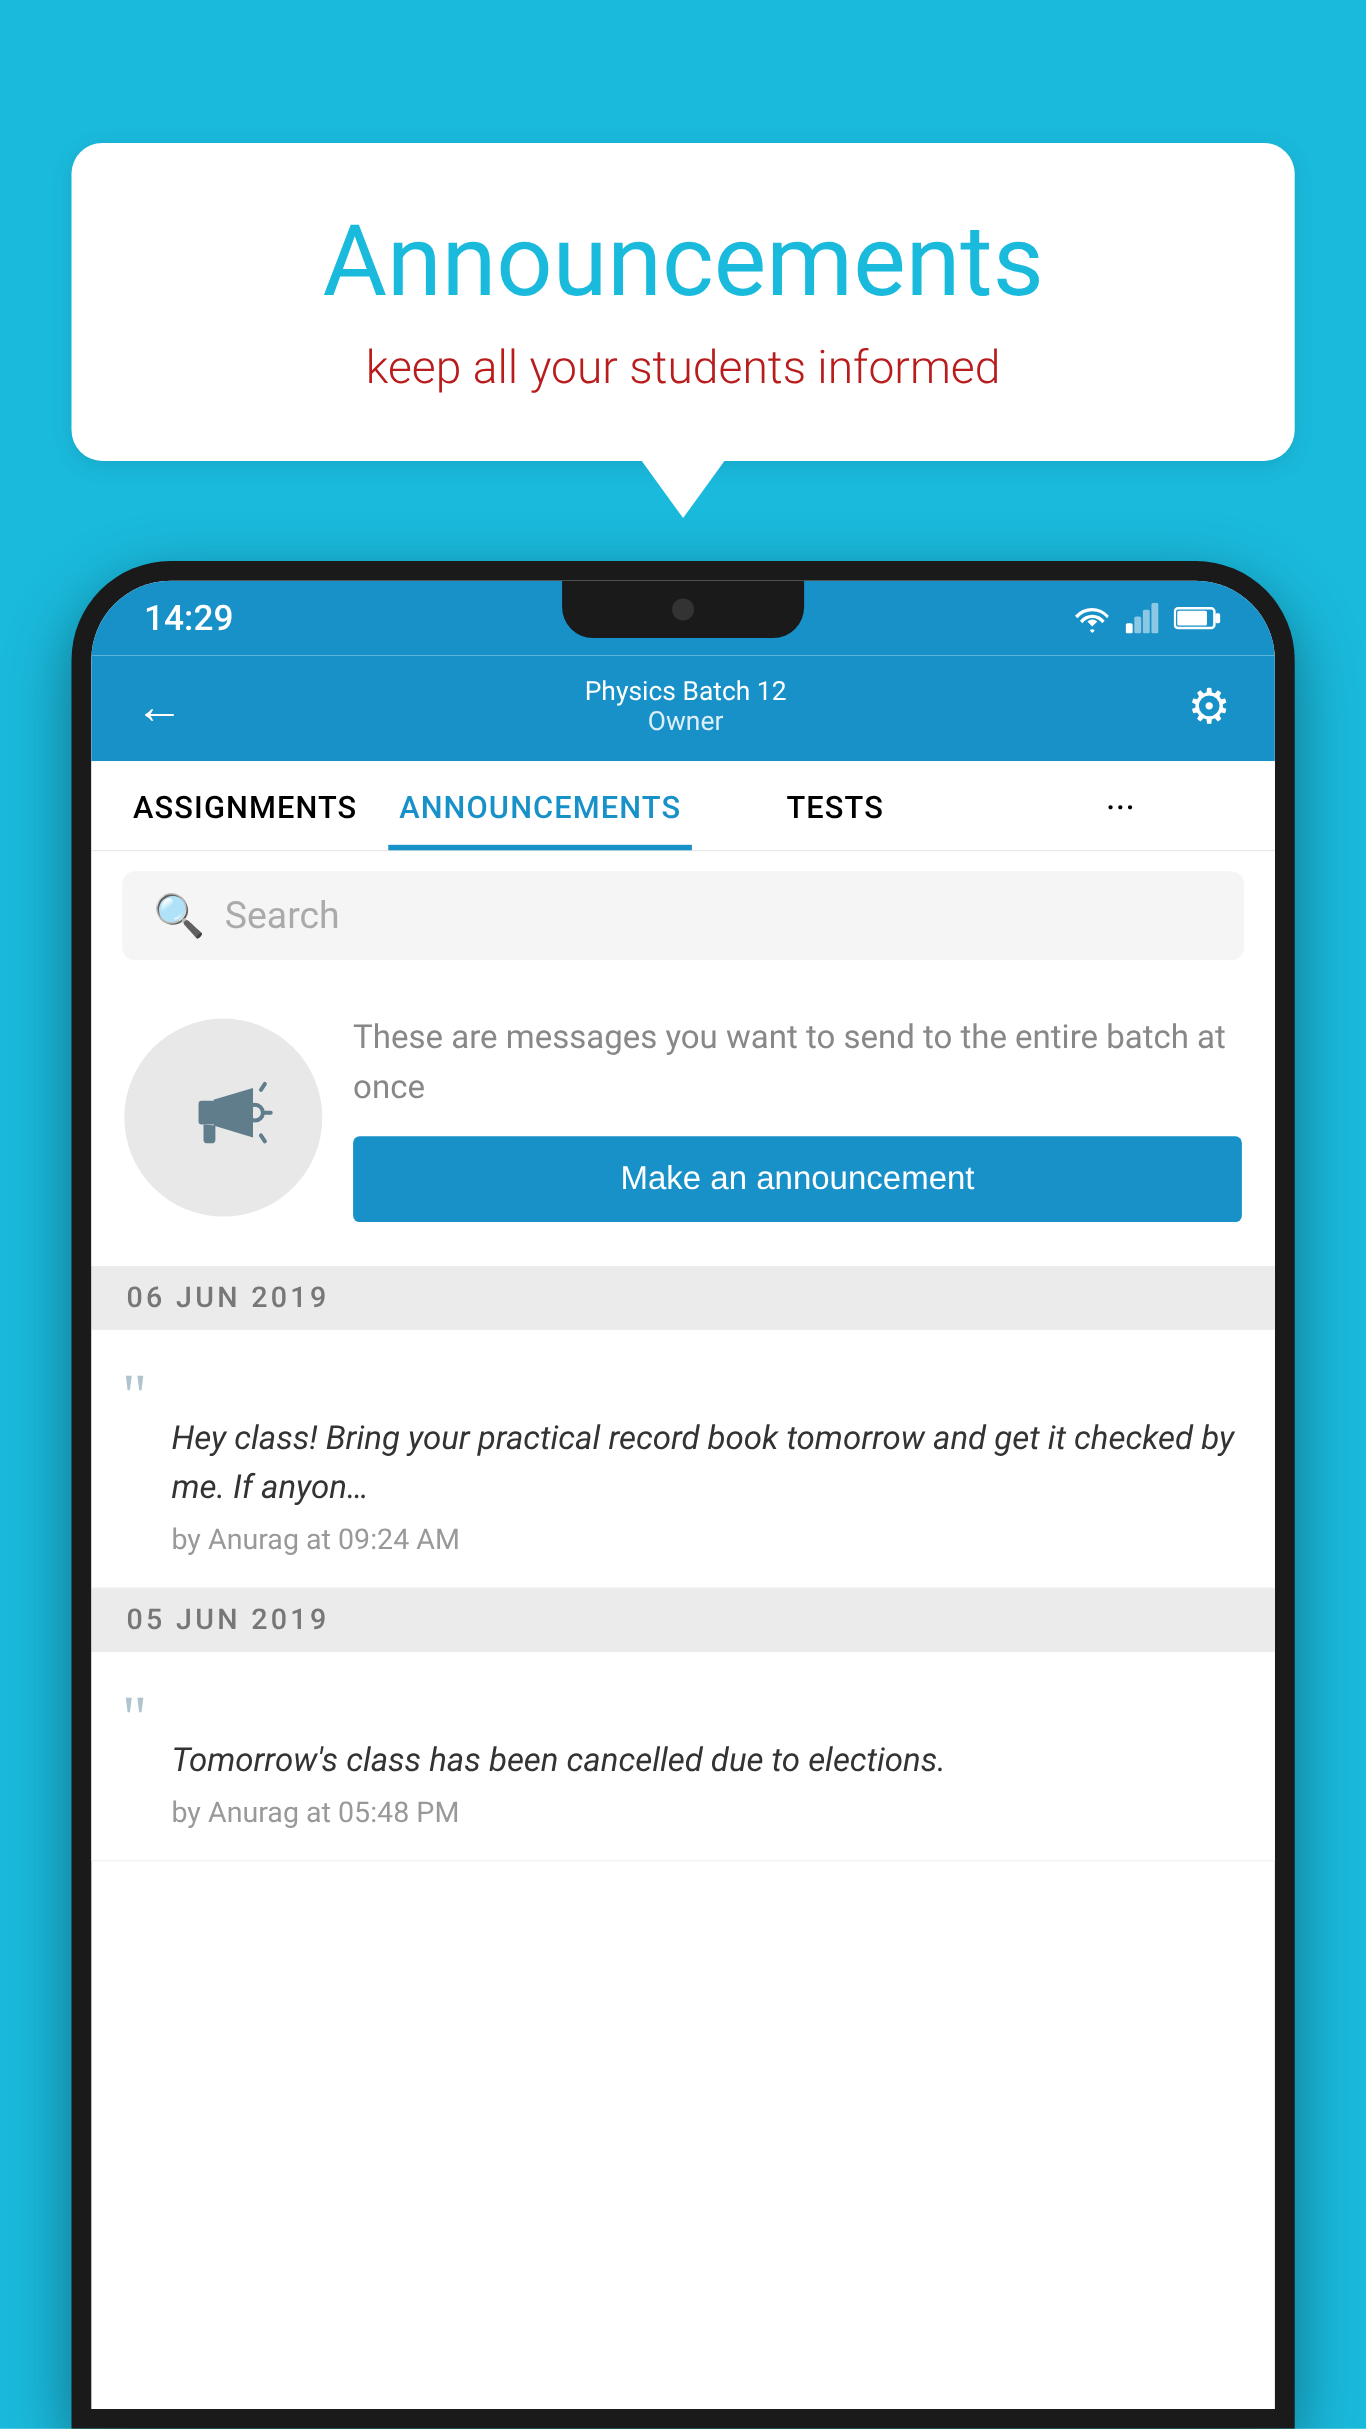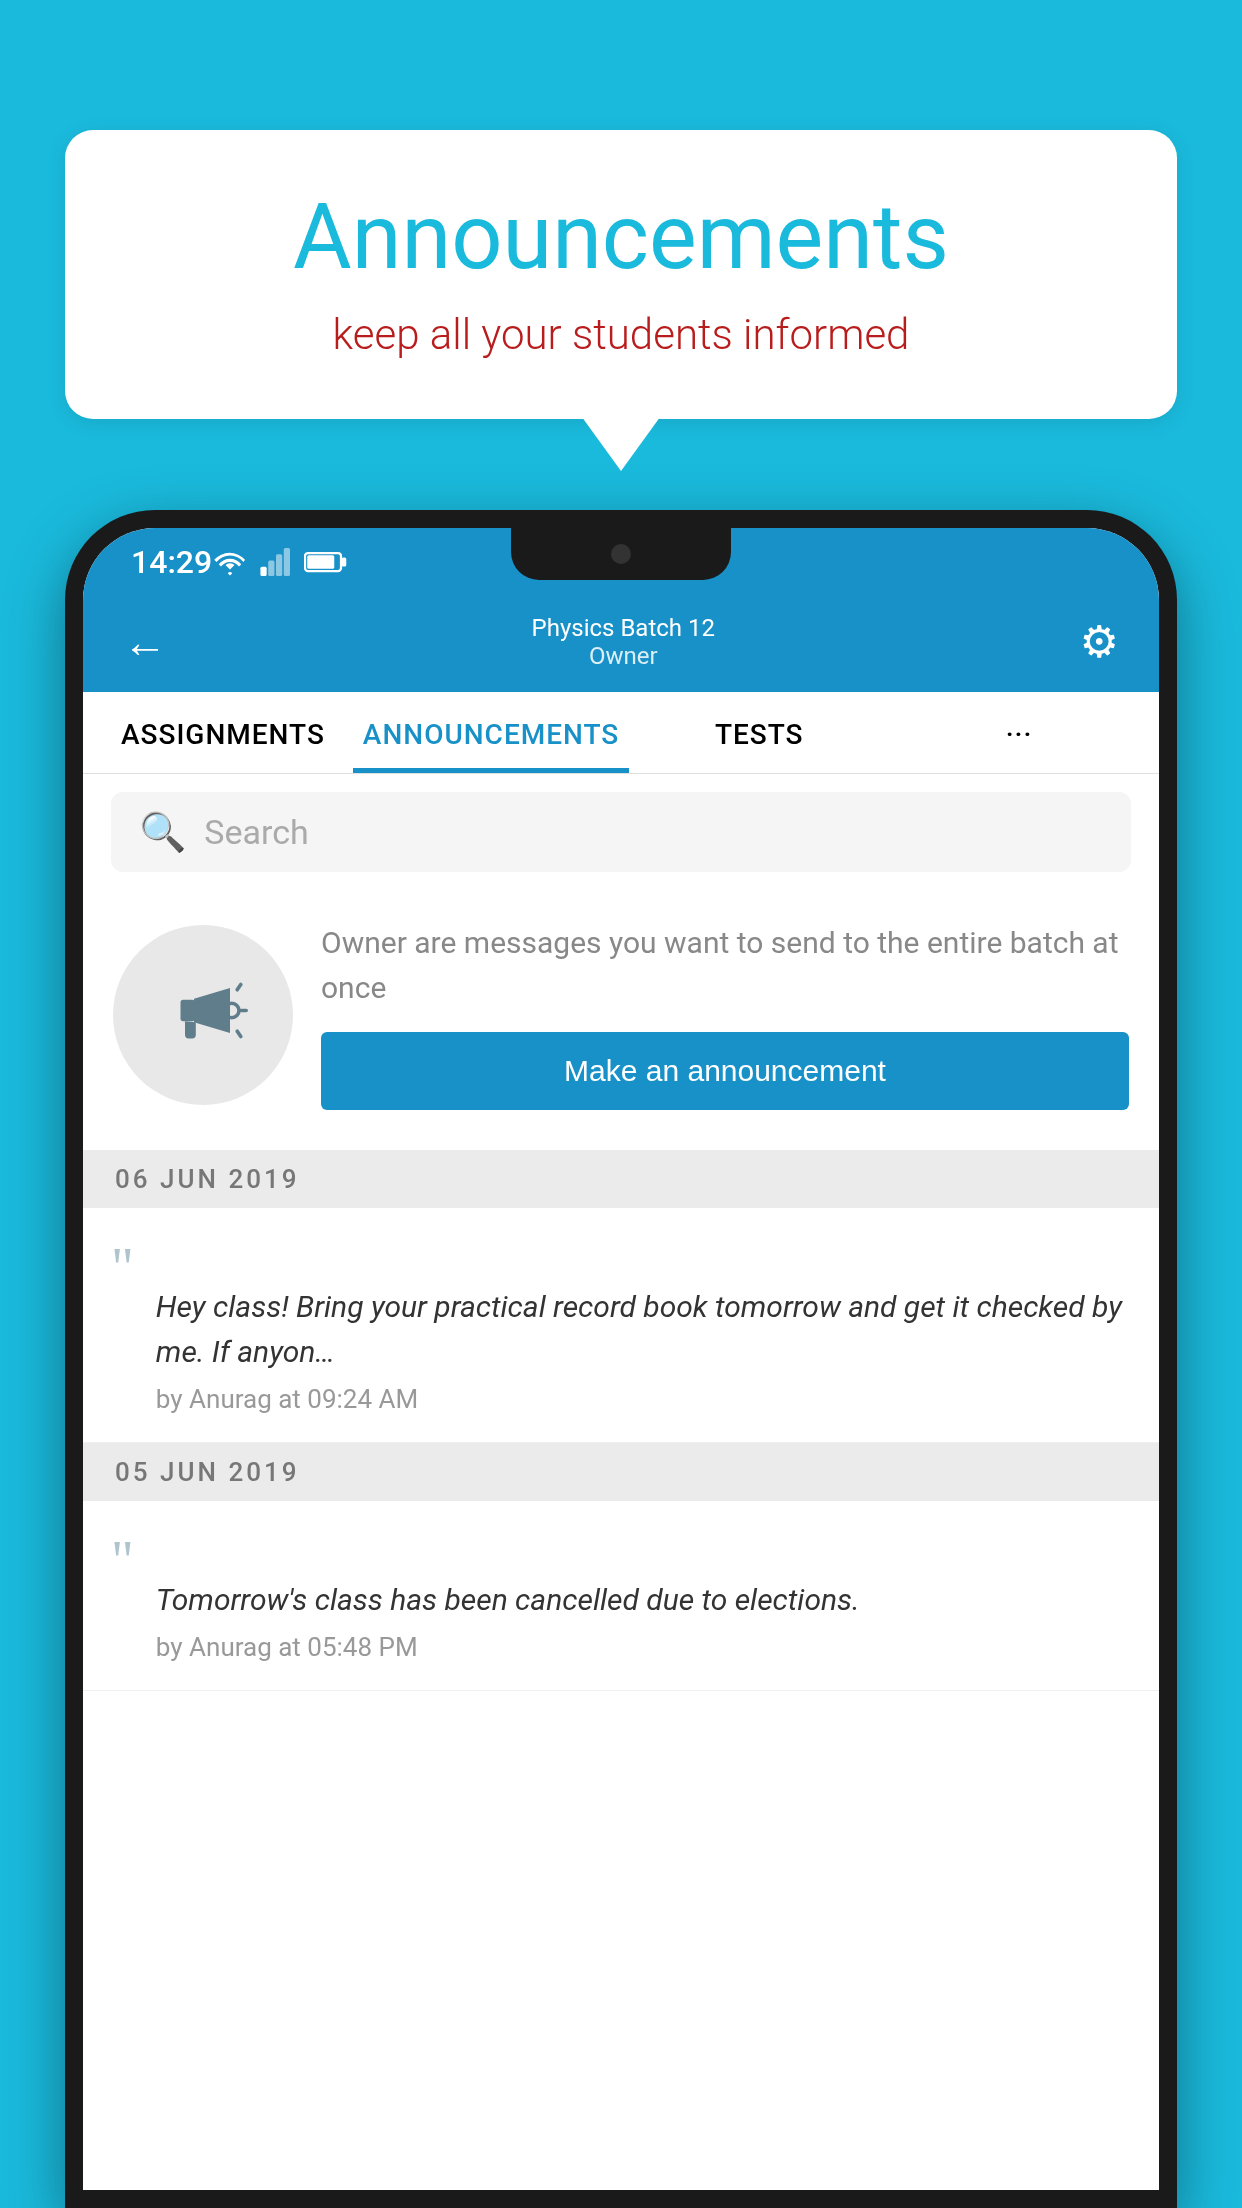--- a/index.html
+++ b/index.html
@@ -78,20 +78,21 @@
       display: flex;
       flex-direction: column;
     }
 
     
     .status-bar {
       background: #1891C8;
       height: 68px;
       display: flex;
       align-items: center;
+      justify-content: space-between;
       padding: 0 48px;
       position: relative;
       border-radius: 72px 72px 0 0;
     }
 
     .notch {
       position: absolute;
       top: 0;
       left: 50%;
       transform: translateX(-50%);
@@ -393,21 +394,21 @@
           <path d="M80 20 L80 70 L40 58 L40 32 Z" fill="#607D8B"></path>
           <rect x="25" y="33" width="16" height="24" rx="3" fill="#607D8B"></rect>
           <path d="M30 57 L30 72 Q30 76 34 76 L38 76 Q42 76 42 72 L42 58" fill="#607D8B"></path>
           <circle cx="82" cy="45" r="8" fill="none" stroke="#607D8B" stroke-width="4"></circle>
           <line x1="88" y1="22" x2="92" y2="16" stroke="#607D8B" stroke-width="4" stroke-linecap="round"></line>
           <line x1="92" y1="45" x2="98" y2="45" stroke="#607D8B" stroke-width="4" stroke-linecap="round"></line>
           <line x1="88" y1="68" x2="92" y2="74" stroke="#607D8B" stroke-width="4" stroke-linecap="round"></line>
         </svg>
       </div>
       <div class="announcement-prompt-right">
-        <div class="announcement-prompt-text">Owner are messages you want to send to the entire batch at once</div>
+        <div class="announcement-prompt-text">These are messages you want to send to the entire batch at once</div>
         <button class="make-announcement-btn">Make an announcement</button>
       </div>
     </div>
 
     <div class="feed-area">
 
       <div class="date-separator">06  JUN  2019</div>
 
       <div class="announcement-item">
         <div class="quote-icon">"</div>

